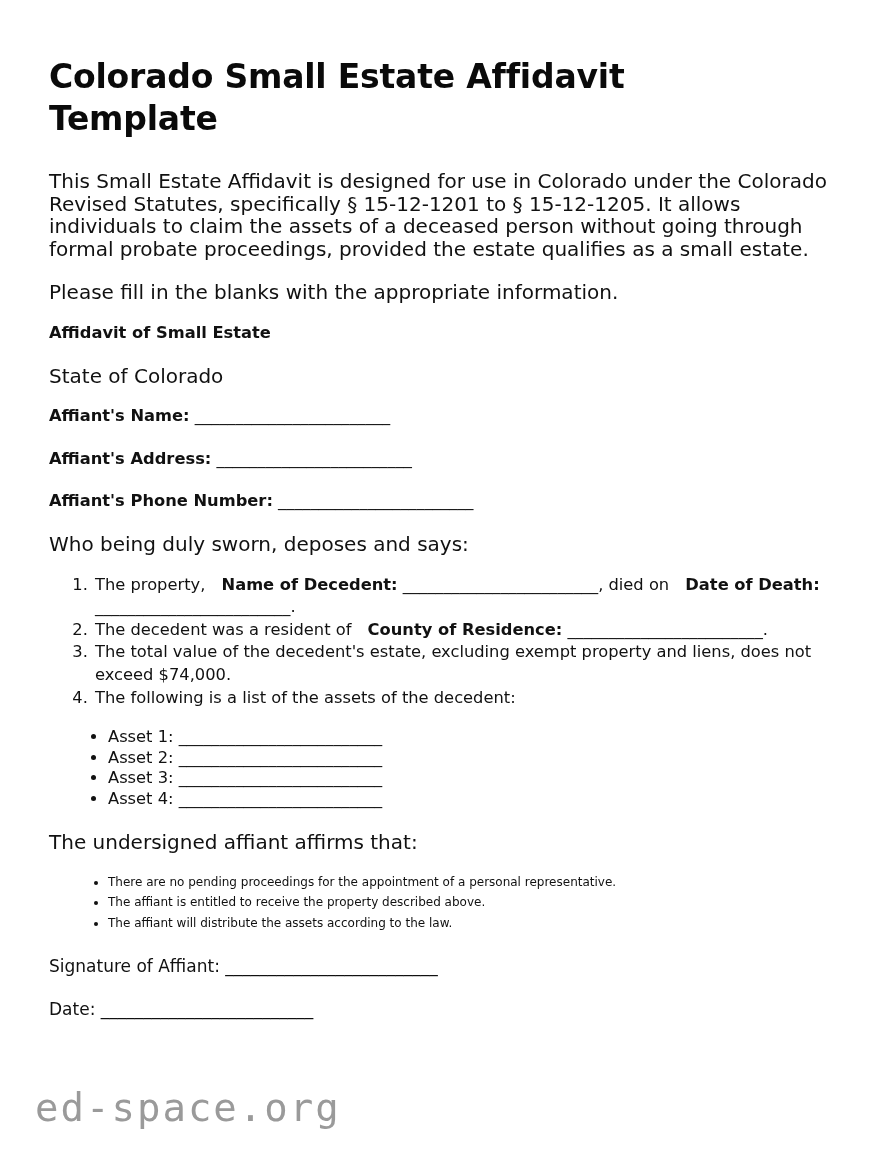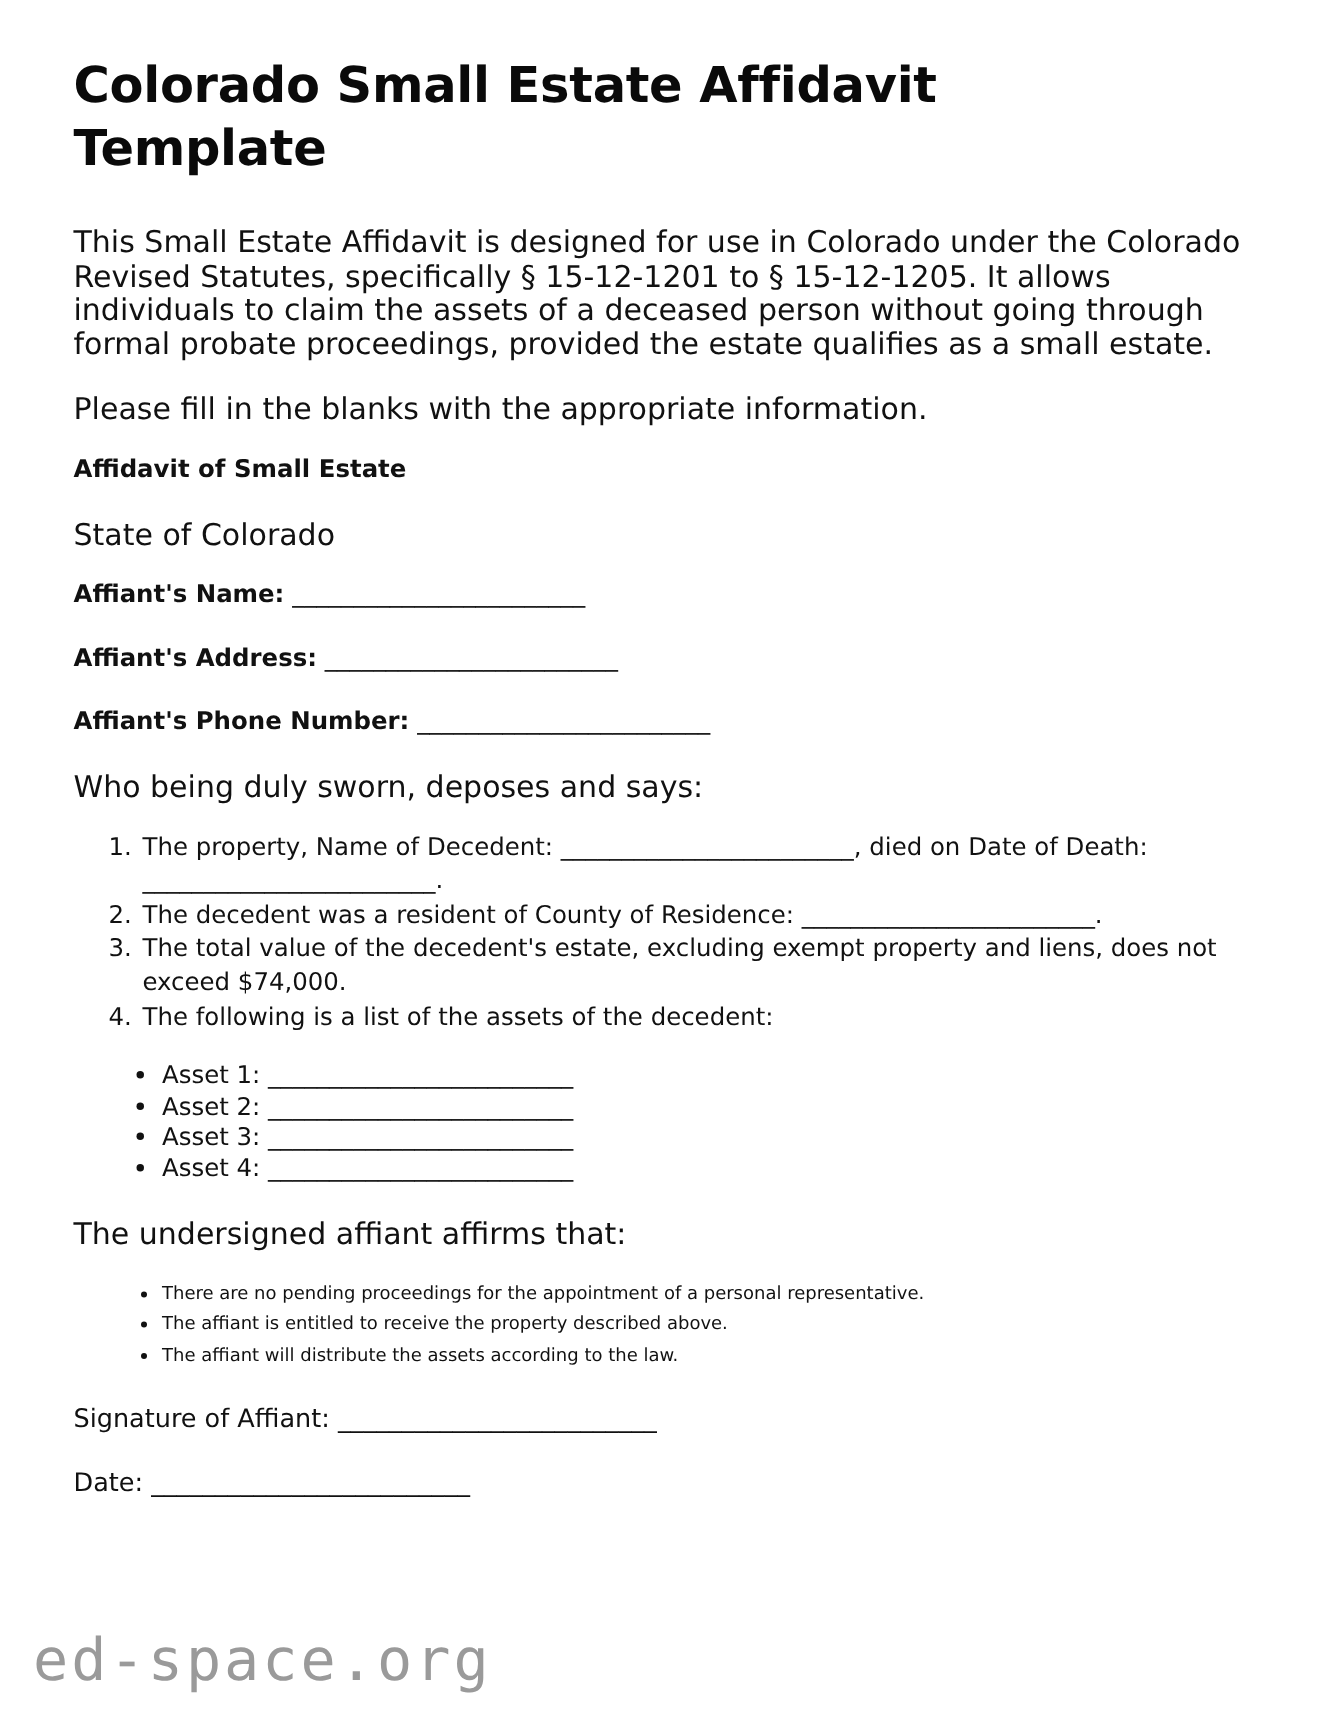--- a/index.html
+++ b/index.html
@@ -17,21 +17,21 @@
     -webkit-font-smoothing: antialiased;
   }
 
   .page {
     position: absolute;
     left: 0;
     top: 0;
     width: 892px;
     height: 808px;
     box-sizing: border-box;
-    padding: 36px 50px 0 49px;
+    padding: 56px 50px 0 49px;
   }
 
   h1.doc-title {
     font-size: 33px;
     line-height: 42px;
     font-weight: bold;
     letter-spacing: -0.2px;
     margin: 0 0 30px 0;
     max-width: 640px;
     color: #0a0a0a;
@@ -68,21 +68,21 @@
     font-size: 16.3px;
     line-height: 22.6px;
     margin: 0 0 18px 0;
     padding-left: 44px;
   }
   ol.numbered > li {
     margin: 0;
     padding-left: 2px;
     max-width: 760px;
   }
-  ol.numbered > li b { font-weight: normal; }
+  ol.numbered > li b { font-weight: bold; margin-left: 11px; }
 
   ul.assets {
     font-size: 16.3px;
     line-height: 20.5px;
     margin: 0 0 22px 0;
     padding-left: 59px;
     list-style: disc;
   }
   ul.assets > li { margin: 0; }
 
@@ -96,21 +96,21 @@
   ul.affirms > li { margin: 0; }
 
   .sig-line {
     font-size: 17px;
     line-height: 22.6px;
     margin: 0 0 20px 0;
   }
 
   .watermark {
     position: absolute;
-    left: 22px;
+    left: 35px;
     top: 1086px;
     font-family: "DejaVu Sans Mono", "Liberation Mono", monospace;
     font-size: 39px;
     line-height: 44px;
     letter-spacing: 2px;
     color: #9a9a9a;
     white-space: nowrap;
     pointer-events: none;
   }
 </style>

